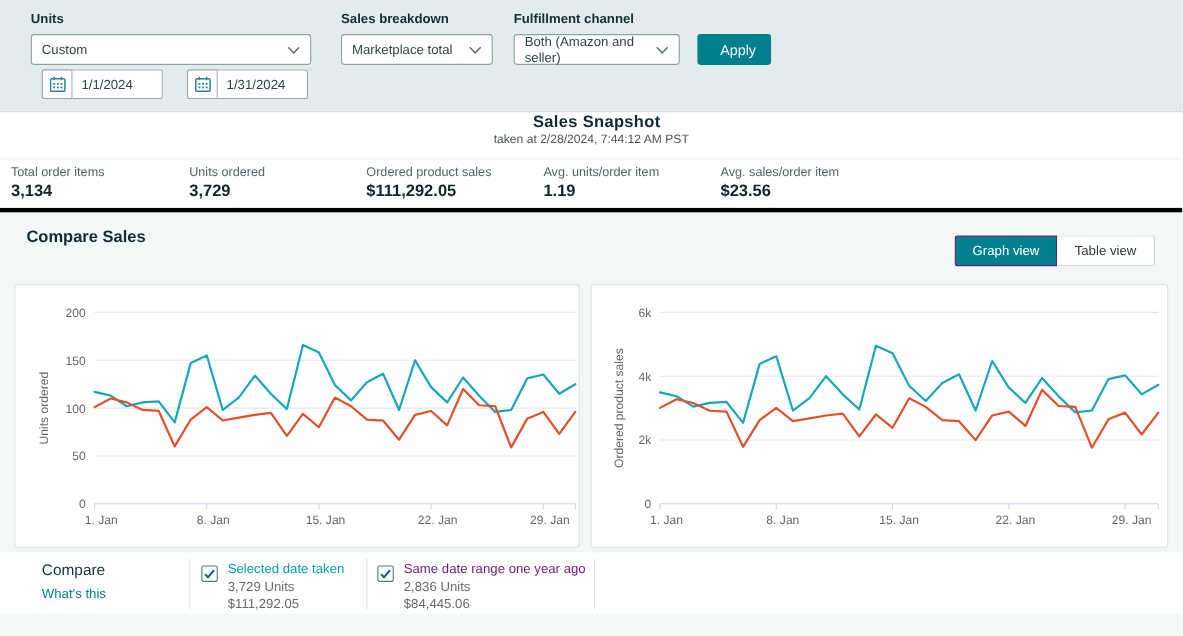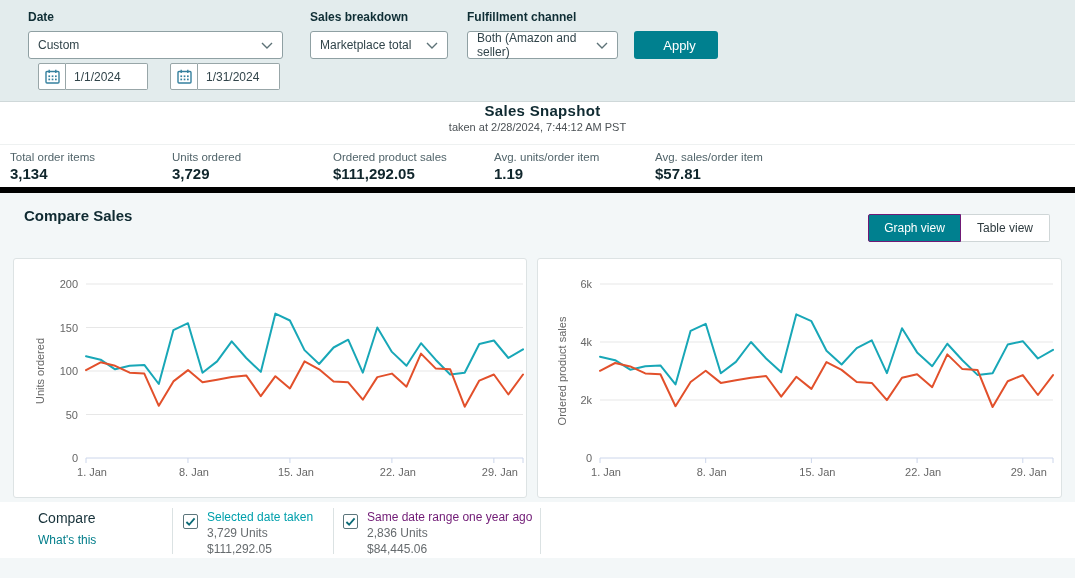--- a/index.html
+++ b/index.html
@@ -11,29 +11,29 @@
   .select{position:absolute;top:31px;height:28px;background:#fff;border:1px solid #8fa0a3;border-radius:3px;
           display:flex;align-items:center;justify-content:space-between;box-sizing:border-box;
           padding:0 9px;font-size:12px;color:#31444a;cursor:pointer;}
   .chev svg{display:block;}
   .datebox{position:absolute;top:63px;height:27px;display:flex;}
   .datebox .icon-cell{width:28px;height:27px;box-sizing:border-box;border:1px solid #98a6a8;background:#fff;
           border-radius:2px 0 0 2px;display:flex;align-items:center;justify-content:center;cursor:pointer;}
   .datebox input{width:82px;height:27px;box-sizing:border-box;border:1px solid #98a6a8;border-left:none;
           border-radius:0 2px 2px 0;font-family:"Liberation Sans",sans-serif;font-size:12px;color:#31444a;
           padding:12px 8px;outline:none;background:#fff;}
-  .apply-btn{position:absolute;left:634px;top:31px;width:84px;height:28px;background:#00808f;color:#fff;
+  .apply-btn{position:absolute;left:634px;top:31px;width:67px;height:28px;background:#00808f;color:#fff;
           border:none;border-radius:3px;font-size:13px;font-family:"Liberation Sans",sans-serif;cursor:pointer;padding-left:13px;}
   
   .snapshot-band{position:absolute;left:0;top:101px;width:1075px;height:43px;background:#fff;
           border-top:1px solid #cfd8d9;box-sizing:border-box;display:flex;align-items:center;flex-direction:column;}
   .snapshot-title{font-size:15px;font-weight:bold;color:#0f2a31;margin-left:10px;letter-spacing:.3px;}
   .snapshot-taken{font-size:11px;color:#4c5256;padding-top:2px;}
   .stats-row{position:absolute;left:0;top:144px;width:1075px;height:49px;background:#fff;
-          border-top:1px solid #eef1f1;border-bottom:6px solid #000000;box-sizing:border-box;}
+          border-top:1px solid #eef1f1;border-bottom:4px solid #000000;box-sizing:border-box;}
   .stat{position:absolute;top:6px;}
   .stat .sl{font-size:11.5px;color:#51646a;}
   .stat .sv{font-size:15px;font-weight:bold;color:#10262c;margin-top:2px;}
   
   .compare-title{position:absolute;left:24px;top:207px;font-size:15px;font-weight:bold;color:#0f2a31;}
   .view-toggle{position:absolute;left:868px;top:214px;display:flex;}
   .vbtn{height:28px;box-sizing:border-box;font-size:12px;font-family:"Liberation Sans",sans-serif;
         display:flex;align-items:center;justify-content:center;cursor:pointer;}
   .vbtn.active{width:93px;background:#00808f;color:#fff;border:1px solid #701a75;border-radius:2px 0 0 2px;}
   .vbtn.inactive{width:89px;background:#fff;color:#2d3a3e;border:1px solid #cfd6d7;border-left:none;border-radius:0 2px 2px 0;}
@@ -51,21 +51,21 @@
   .lblock{position:absolute;top:7px;font-size:12px;line-height:16px;}
   .lblock .l1{font-weight:normal;}
   .lblock .l2,.lblock .l3{color:#666b6e;}
 </style>
 </head>
 <body>
 
 <div id="app">
 
   <div class="filter-bar">
-    <div class="flabel" style="left:28px">Date</div>
+    <div class="flabel" style="left:28px">Units</div>
     <div class="select" style="left:28px;width:255px">
       <span>Custom</span>
       <span class="chev">
         <svg width="12" height="7" viewBox="0 0 12 7">
             <path d="M1 1 L6 6 L11 1" fill="none" stroke="#5d7277" stroke-width="1.4"></path>
           </svg>
       </span>
     </div>
     <div class="datebox" style="left:38px">
       <span class="icon-cell">
@@ -143,21 +143,21 @@
     <div class="stat" style="left:333px">
       <div class="sl">Ordered product sales</div>
       <div class="sv">$111,292.05</div>
     </div>
     <div class="stat" style="left:494px">
       <div class="sl">Avg. units/order item</div>
       <div class="sv">1.19</div>
     </div>
     <div class="stat" style="left:655px">
       <div class="sl">Avg. sales/order item</div>
-      <div class="sv">$57.81</div>
+      <div class="sv">$23.56</div>
     </div>
   </div>
 
   <div class="compare-title">Compare Sales</div>
   <div class="view-toggle">
     <div class="vbtn active">Graph view</div>
     <div class="vbtn inactive">Table view</div>
   </div>
 
   <div class="chart-card" id="chart-card-0"><svg width="512" height="238">

